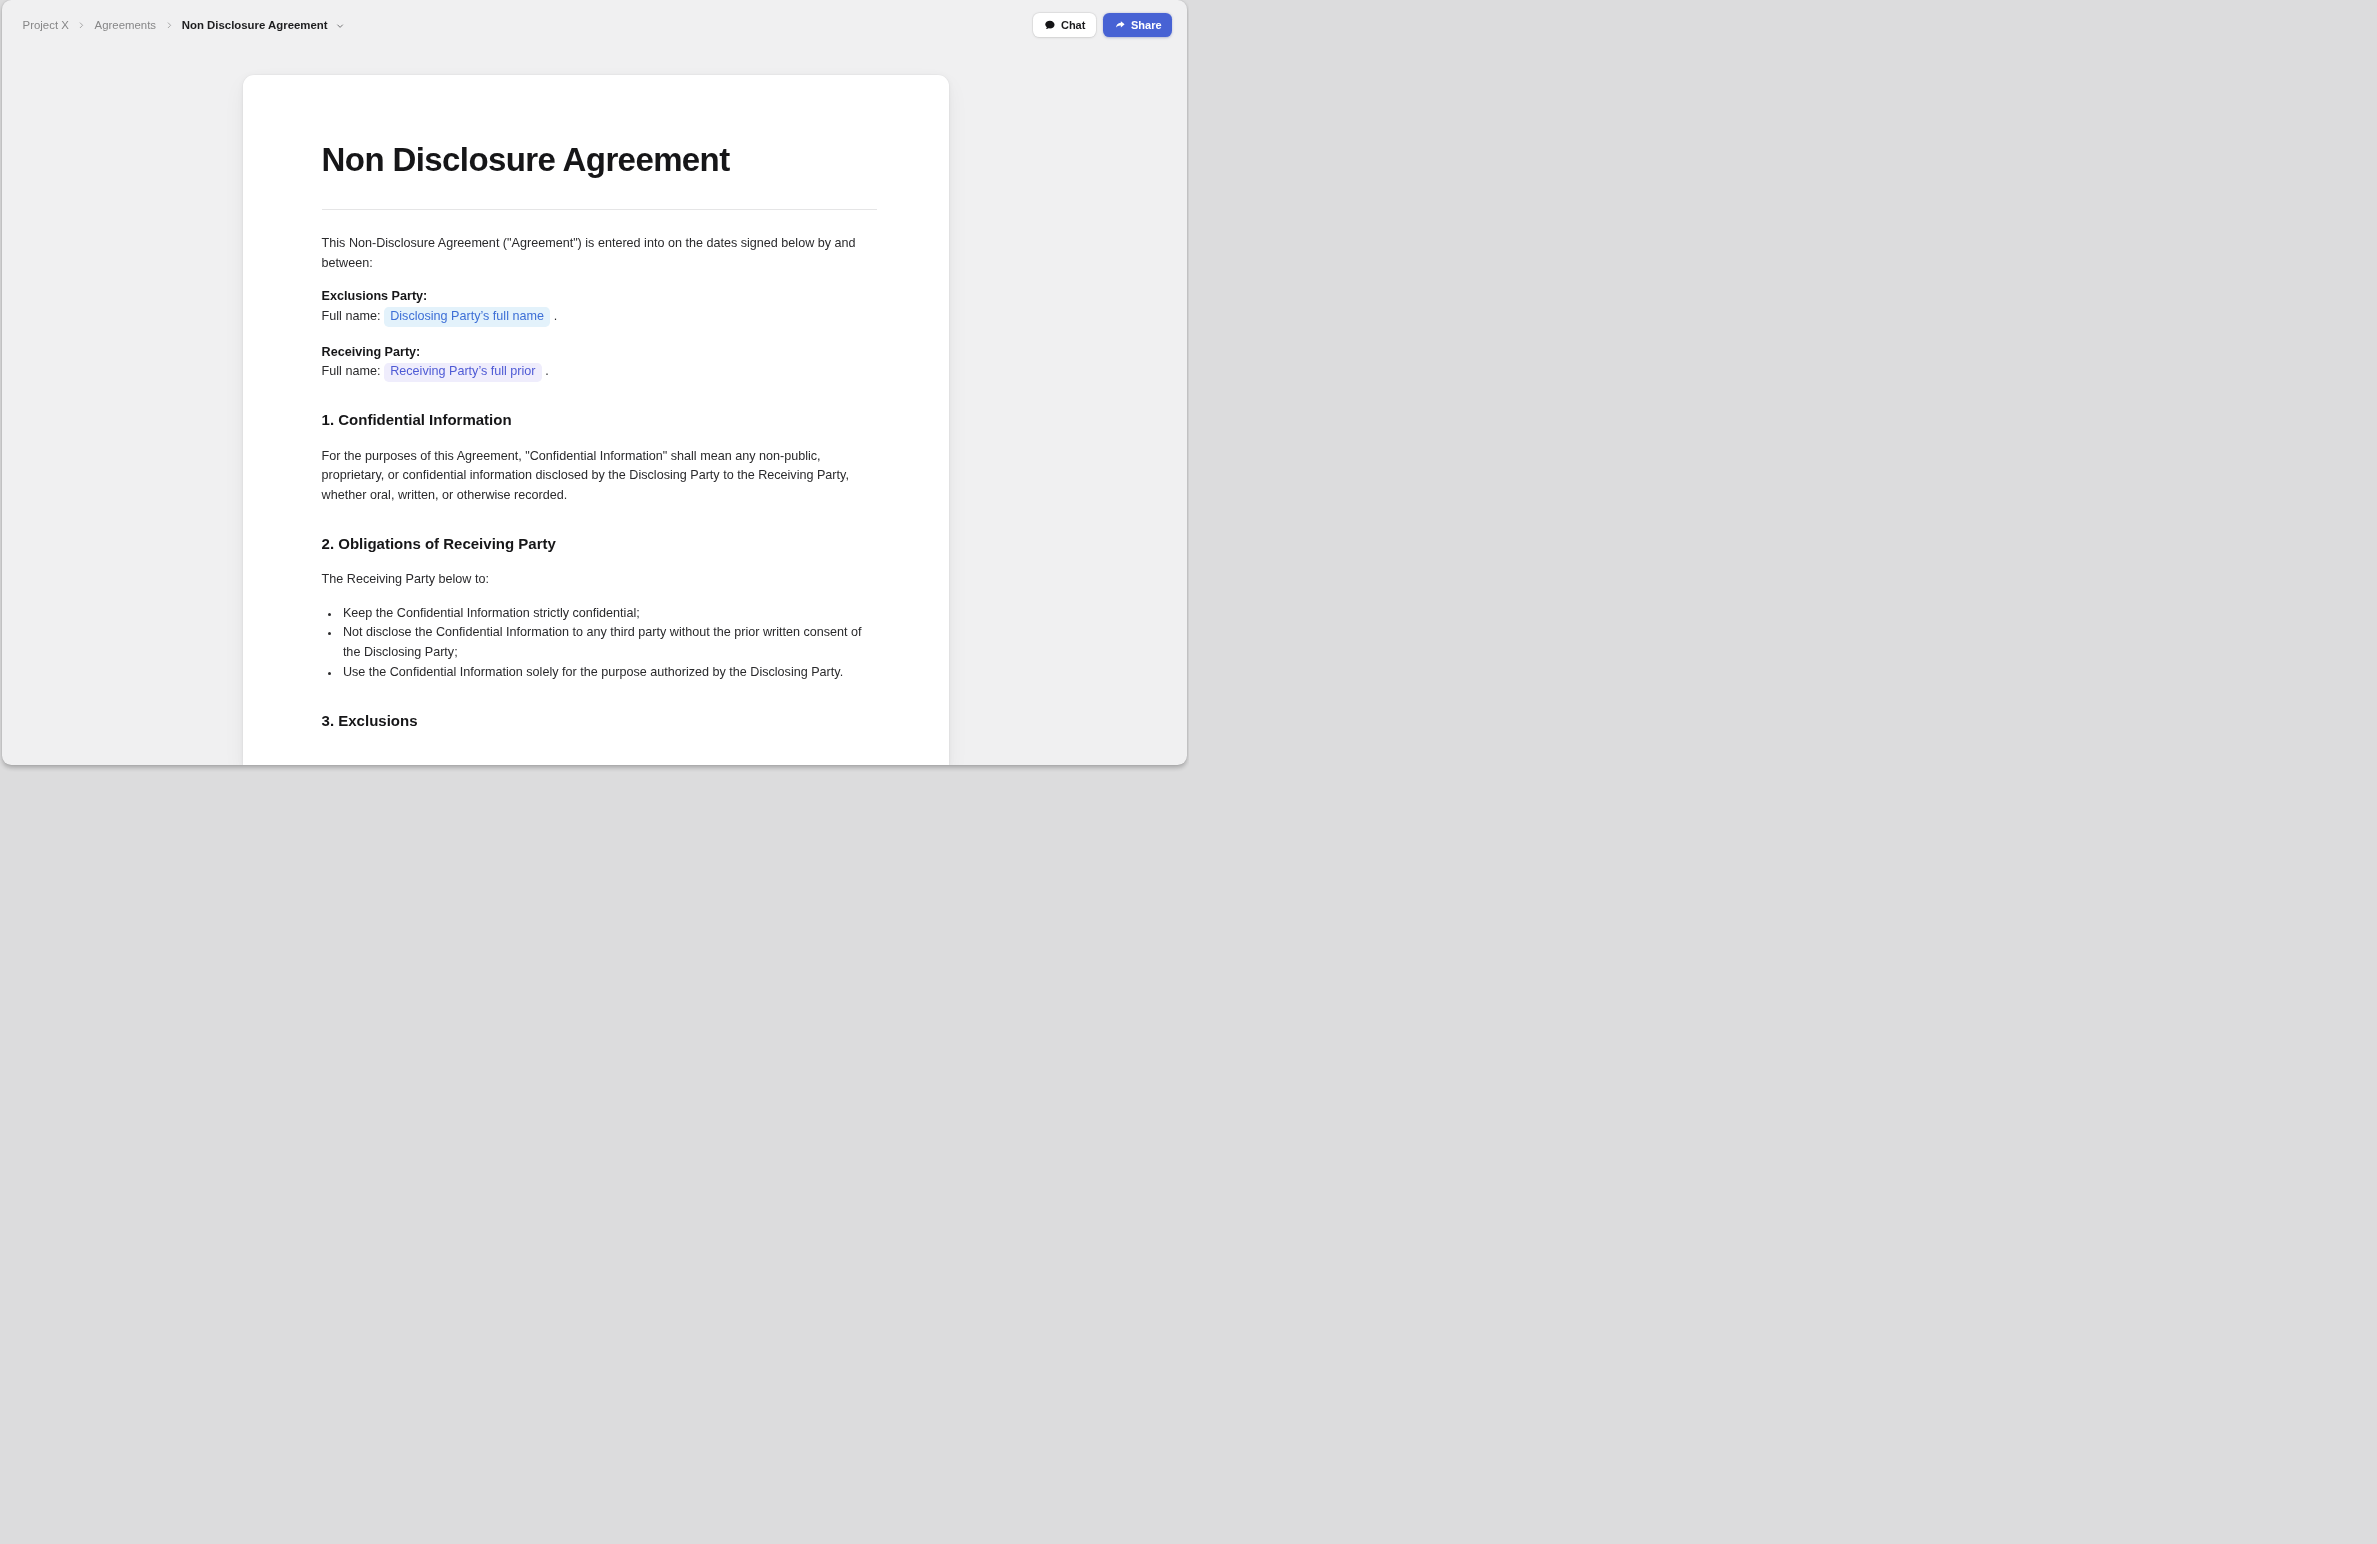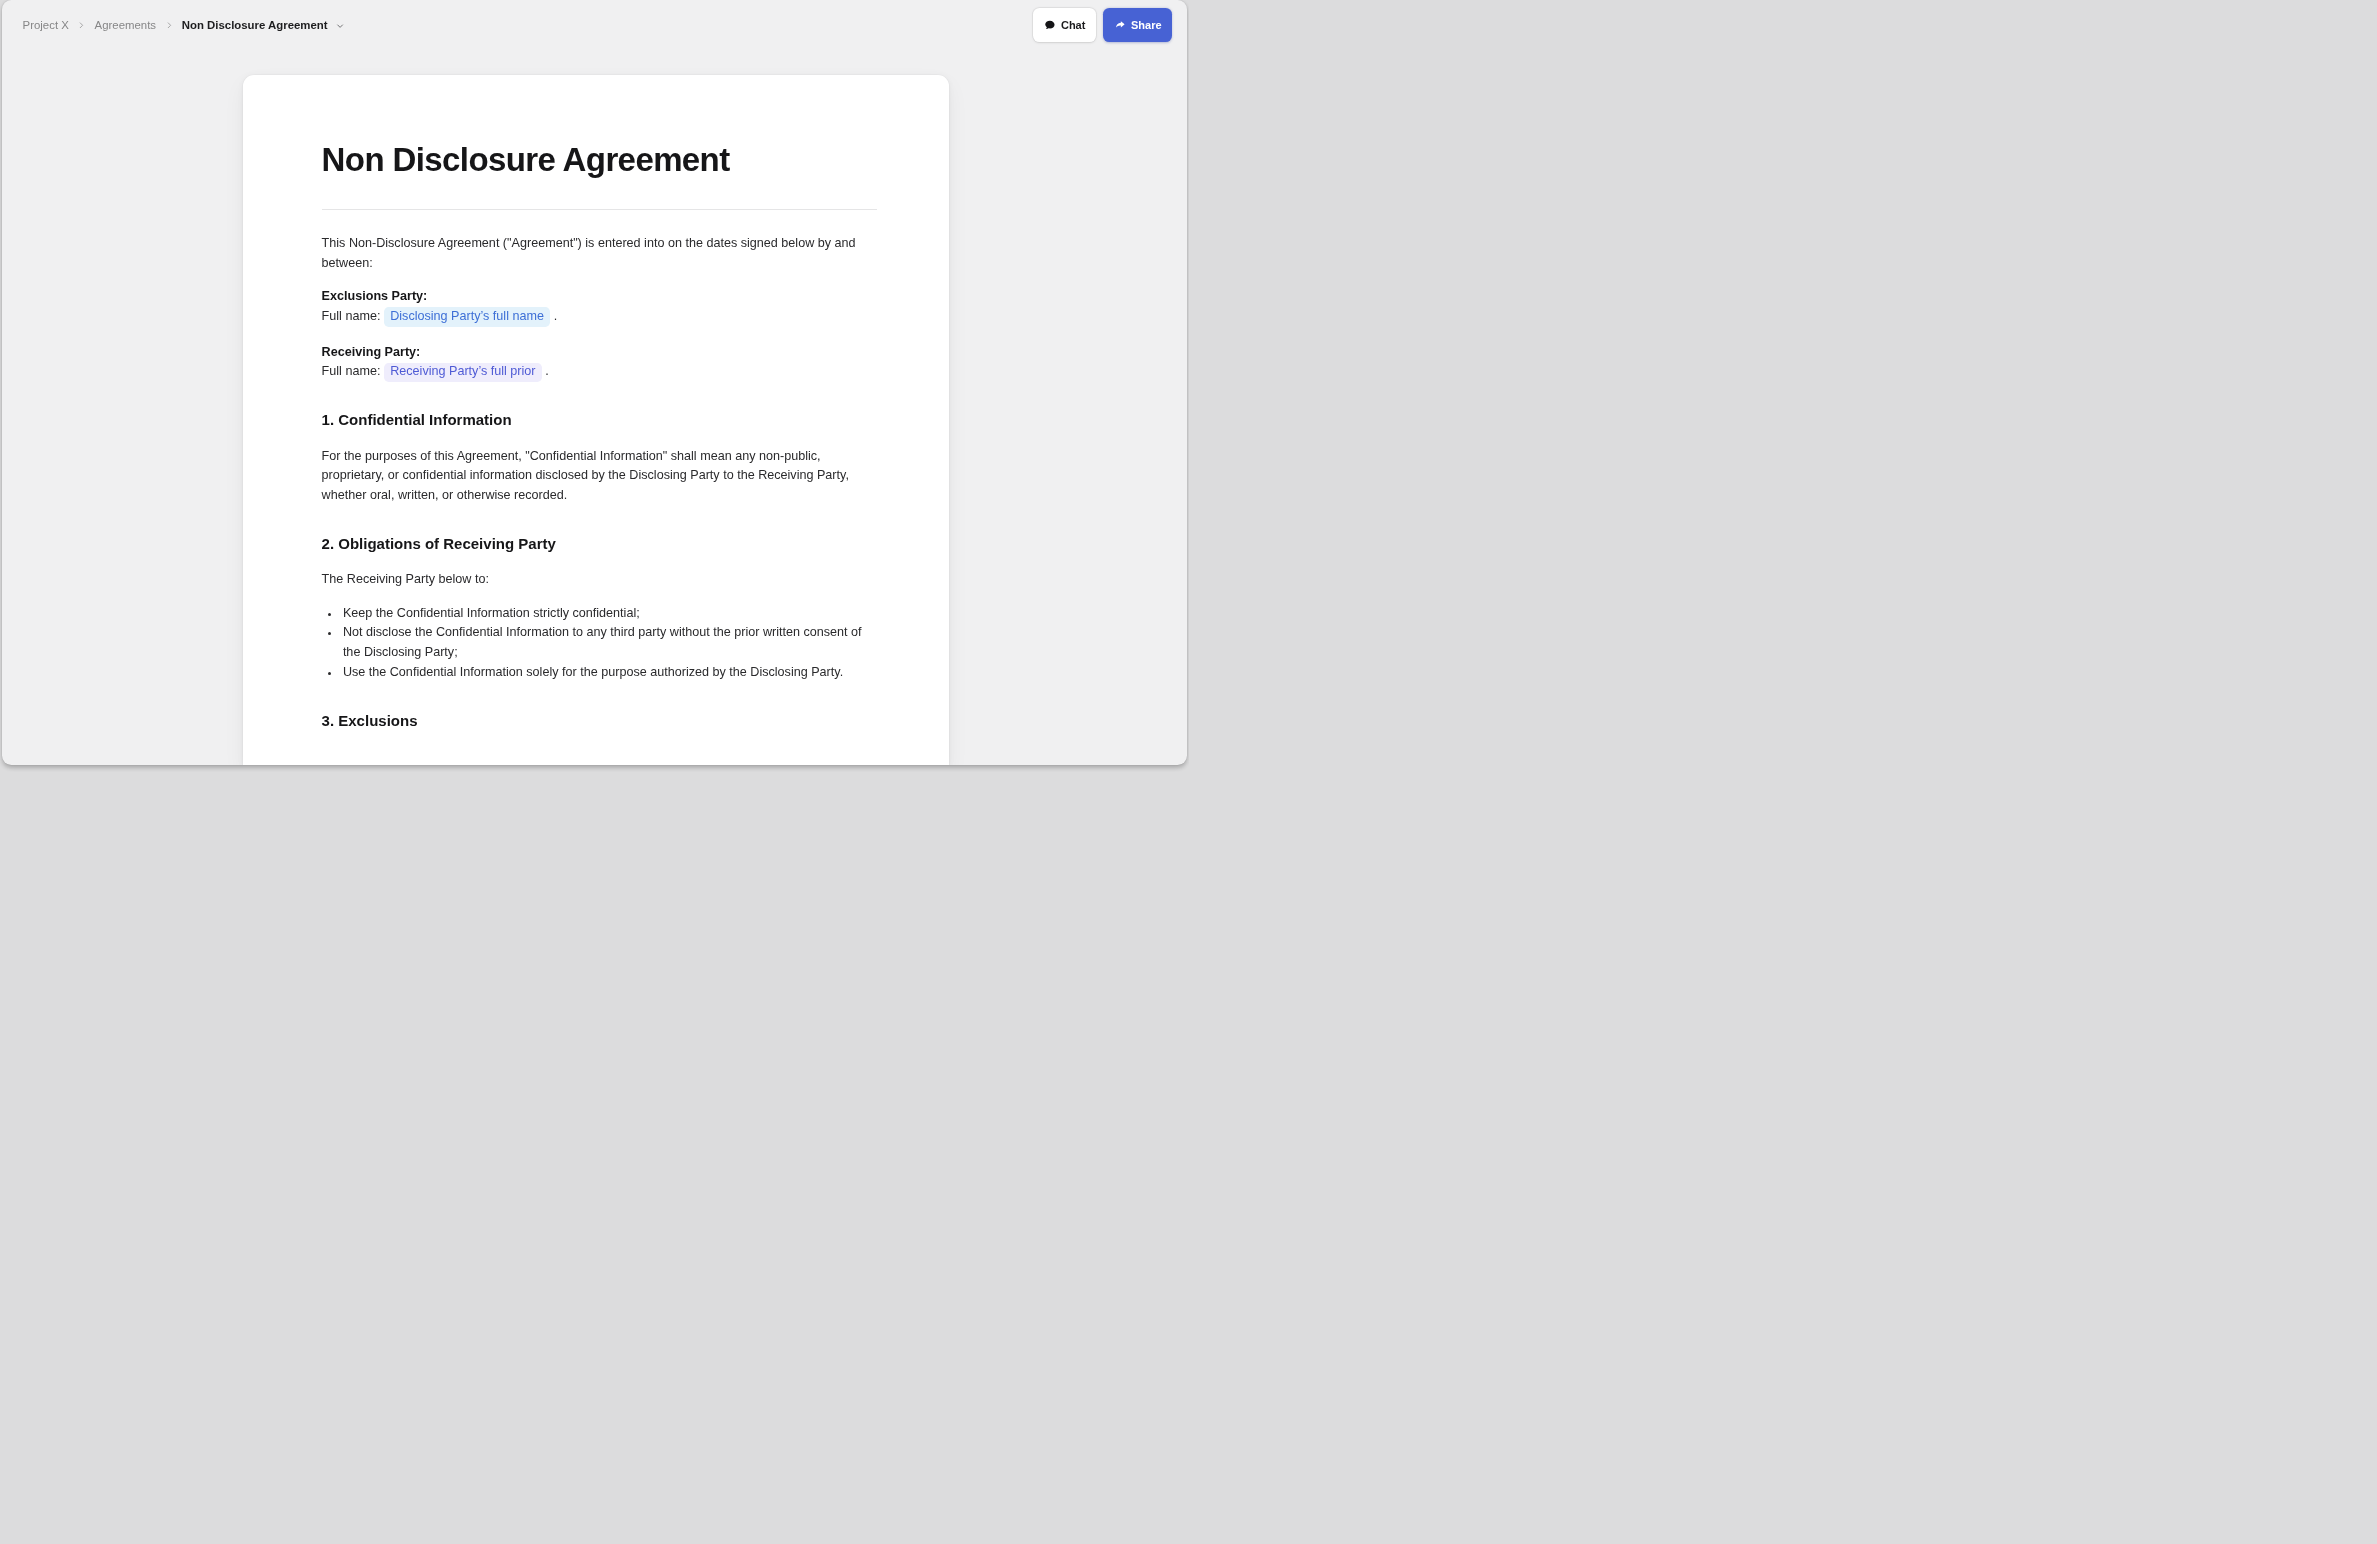--- a/index.html
+++ b/index.html
@@ -25,21 +25,21 @@
     padding:0 15.7px 0 21px;
   }
   .breadcrumb { display:flex; align-items:center; gap:8.6px; font-size:11.4px; }
   .bc-muted { color:var(--bc-muted,#868687); cursor:default; }
   .bc-current { color:var(--bc-current,#1d1d1f); font-weight:600; }
   .bc-sep { display:flex; align-items:center; }
   .bc-caret { display:flex; align-items:center; margin-left:-1.6px; margin-top:1.6px; }
   .actions { display:flex; align-items:center; gap:7.9px; }
   .btn {
     display:flex; align-items:center; gap:5.5px;
-    height:34px; padding:0 10.2px;
+    height:24px; padding:0 10.2px;
     border:none; border-radius:6.3px;
     font-family:inherit; font-size:11px; font-weight:600;
     cursor:pointer;
   }
   .btn-chat {
     background:var(--chat-bg,#ffffff); color:var(--chat-fg,#1b1b1d);
     box-shadow:0 0 0 0.8px rgba(0,0,0,.055), 0 0.8px 2.4px rgba(0,0,0,.10);
   }
   .btn-share {
     background:var(--accent,#4762d4); color:#ffffff;

